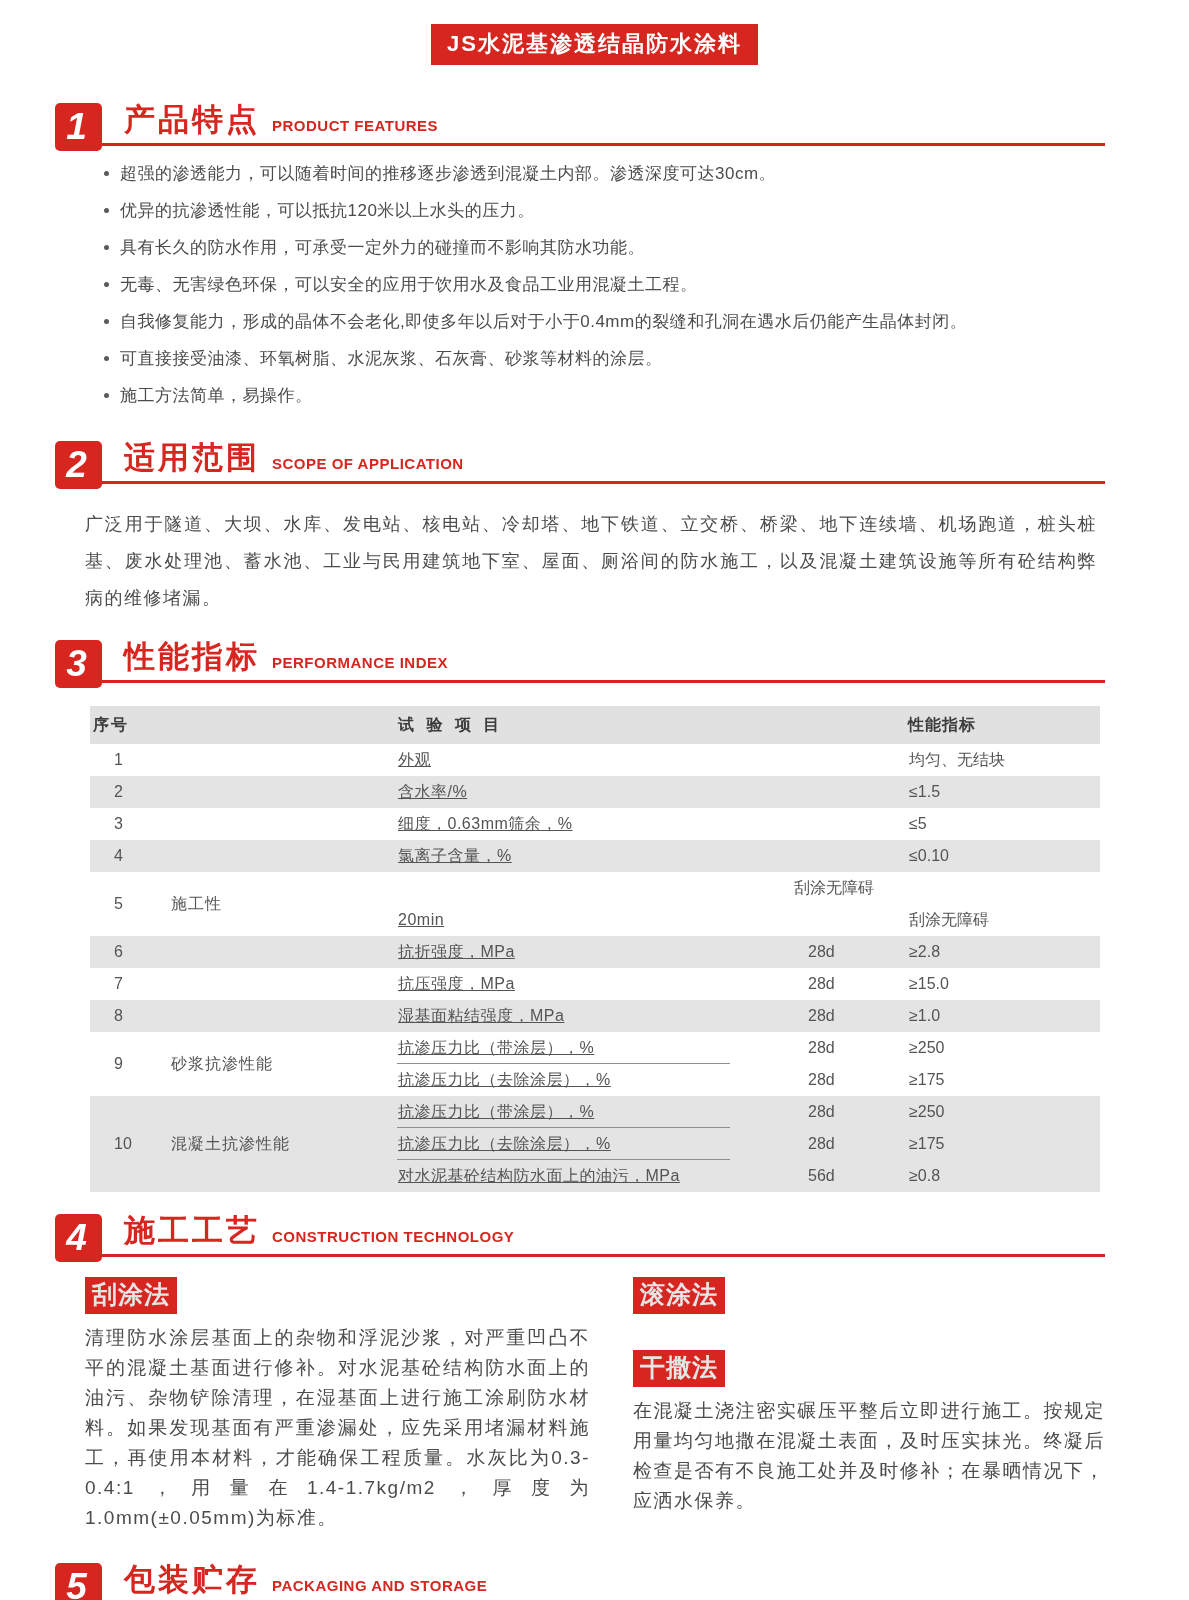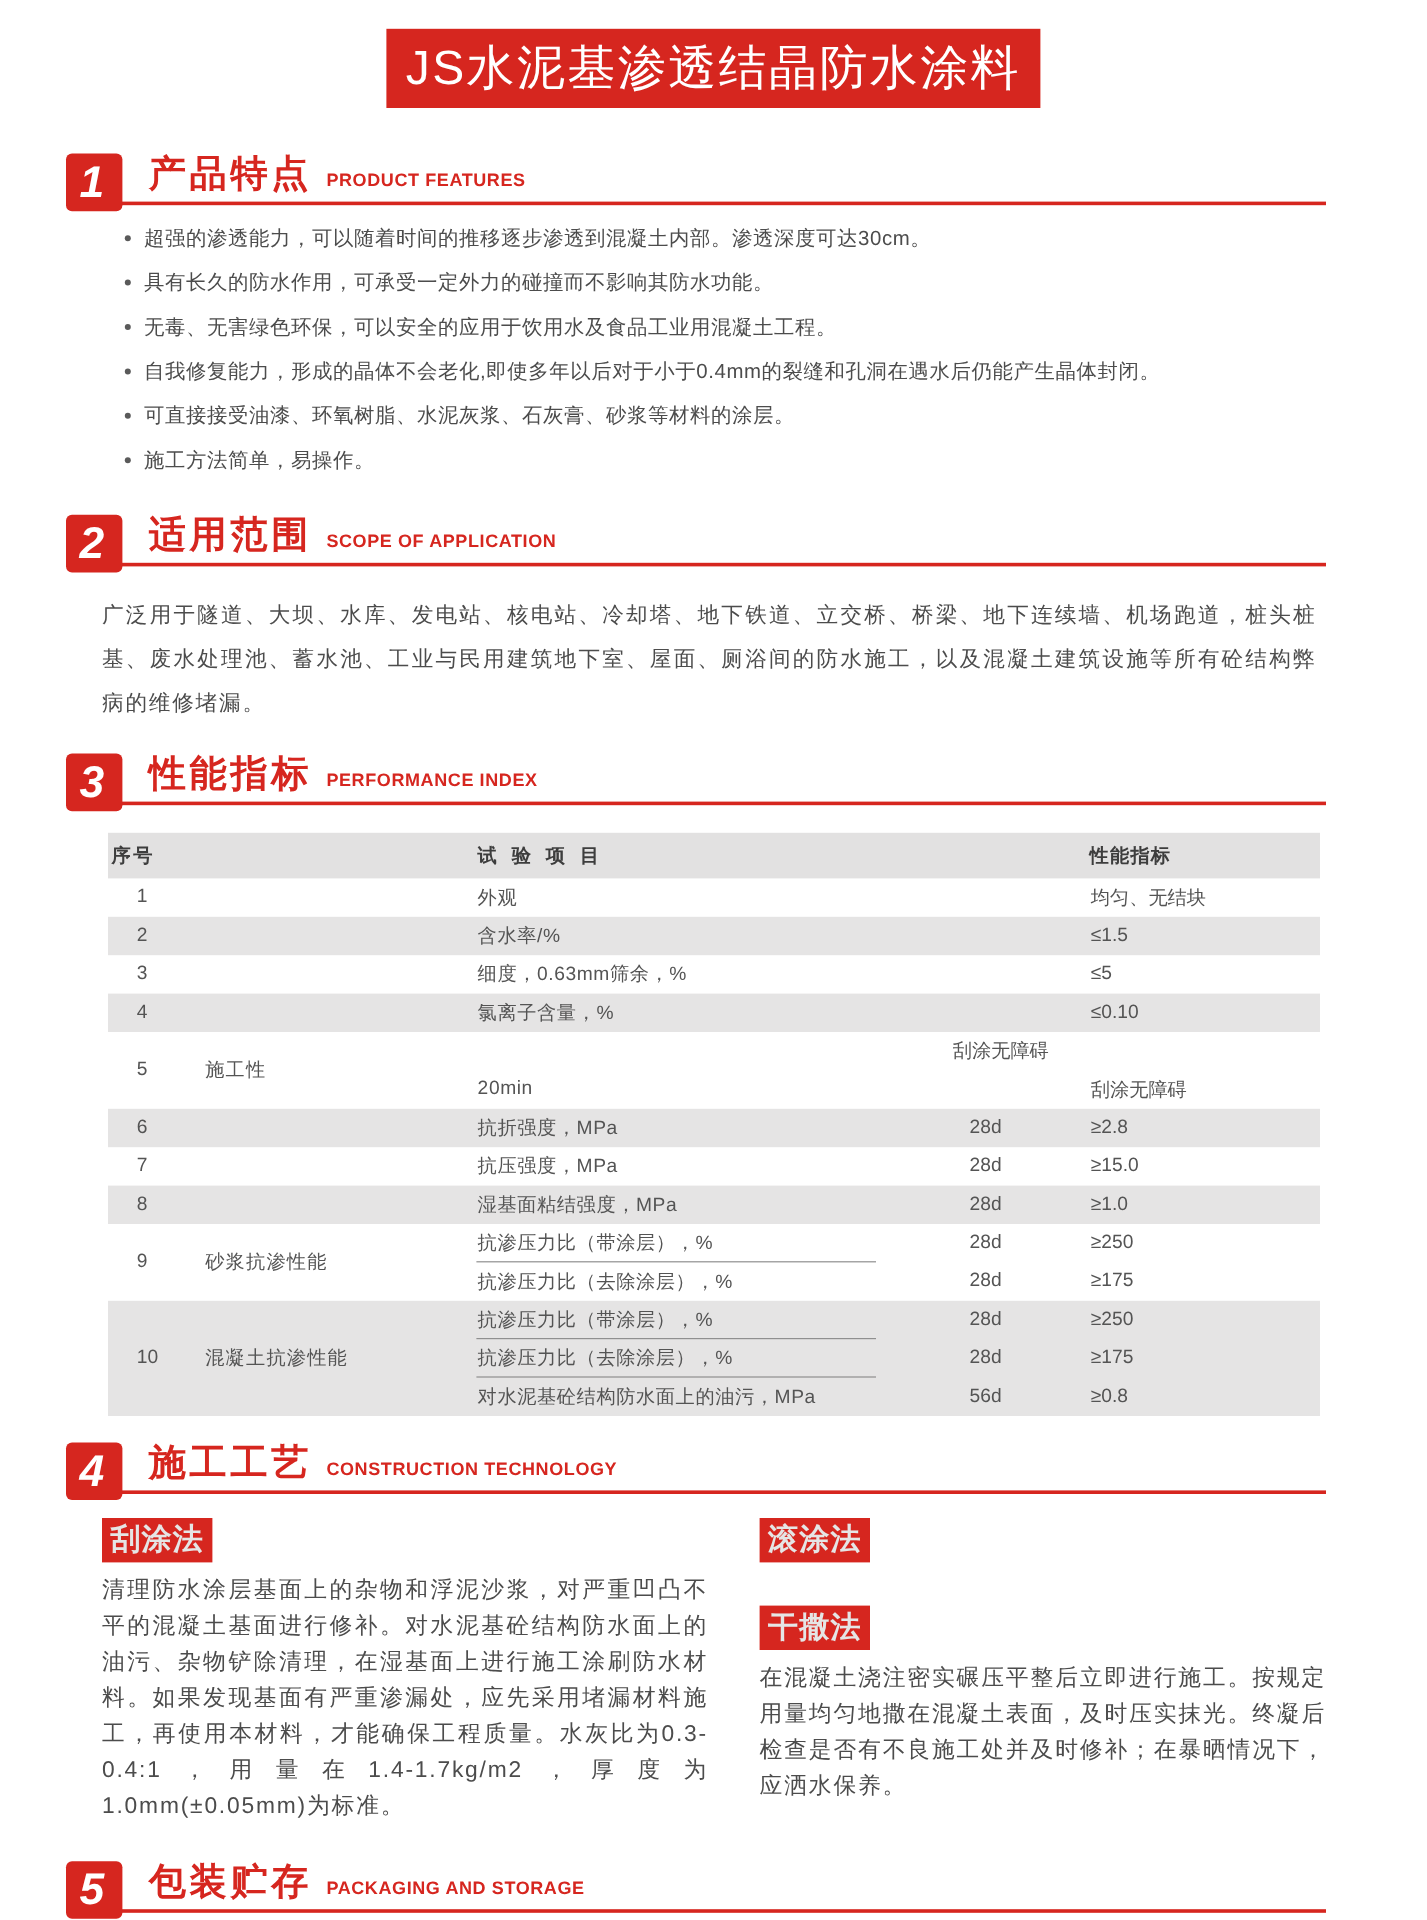--- a/index.html
+++ b/index.html
@@ -11,21 +11,21 @@
   }
   *{margin:0;padding:0;box-sizing:border-box;}
   html,body{background:#fff;}
   body{
     width:1189px;height:1600px;overflow:hidden;position:relative;
     font-family:"Liberation Sans","DejaVu Sans",sans-serif;color:var(--text);
   }
   
   .banner{
     width:fit-content;margin:24px auto 0;background:var(--red);color:#fff;
-    font-size:40px;font-weight:normal;letter-spacing:2px;padding:5px 16px 6px;
+    font-size:22px;font-weight:bold;letter-spacing:2px;padding:5px 16px 6px;
   }
   
   .sec-head{
     display:flex;align-items:flex-end;border-bottom:3px solid var(--red);
     margin:0 84px 0 55px;
   }
   .sec-num{
     width:47px;height:48px;background:var(--red);color:#fff;border-radius:5px;
     font-size:37px;font-weight:bold;font-style:italic;
     display:flex;align-items:center;justify-content:center;
@@ -62,21 +62,21 @@
   }
   .thead .h{padding-left:3px;}
   .h-no{padding-left:23px;letter-spacing:2px;}
   .h-item{padding-left:3px;letter-spacing:4px;}
   .h-val{letter-spacing:1px;}
   .trow.shaded{background:var(--row-gray);}
   .c-no{padding-left:24px;align-self:center;}
   .c-grp{padding-left:16px;align-self:center;letter-spacing:1px;}
   .c-items{display:flex;flex-direction:column;}
   .titem{display:grid;grid-template-columns:395px 115px 1fr;height:32px;align-items:center;}
-  .c-name{padding-left:3px;position:relative;height:32px;display:flex;align-items:center;letter-spacing:.5px;}
+  .c-name{padding-left:3px;position:relative;height:32px;display:flex;align-items:center;letter-spacing:.5px;text-decoration:underline;}
   .c-name.divider::after{
     content:"";position:absolute;left:2px;right:60px;bottom:0;
     border-bottom:1px solid #8f8f8f;
   }
   .c-age{padding-left:18px;}
   .c-val{padding-left:4px;}
   
   .cons-head{margin-top:22px;}
   .methods{display:flex;margin:20px 84px 0 85px;}
   .m-left{width:505px;flex:0 0 auto;}
@@ -101,20 +101,24 @@
 
 <div class="sec-head" style="margin-top:38px;">
   <div class="sec-num">1</div>
   <div class="sec-title">产品特点</div>
   <div class="sec-sub">PRODUCT FEATURES</div>
 </div>
 <div class="feature-list">
     <div class="bullet">
       <span class="dot"></span>
       <span>超强的渗透能力，可以随着时间的推移逐步渗透到混凝土内部。渗透深度可达30cm。</span>
+    </div>
+    <div class="bullet">
+      <span class="dot"></span>
+      <span>优异的抗渗透性能，可以抵抗120米以上水头的压力。</span>
     </div>
     <div class="bullet">
       <span class="dot"></span>
       <span>具有长久的防水作用，可承受一定外力的碰撞而不影响其防水功能。</span>
     </div>
     <div class="bullet">
       <span class="dot"></span>
       <span>无毒、无害绿色环保，可以安全的应用于饮用水及食品工业用混凝土工程。</span>
     </div>
     <div class="bullet">

